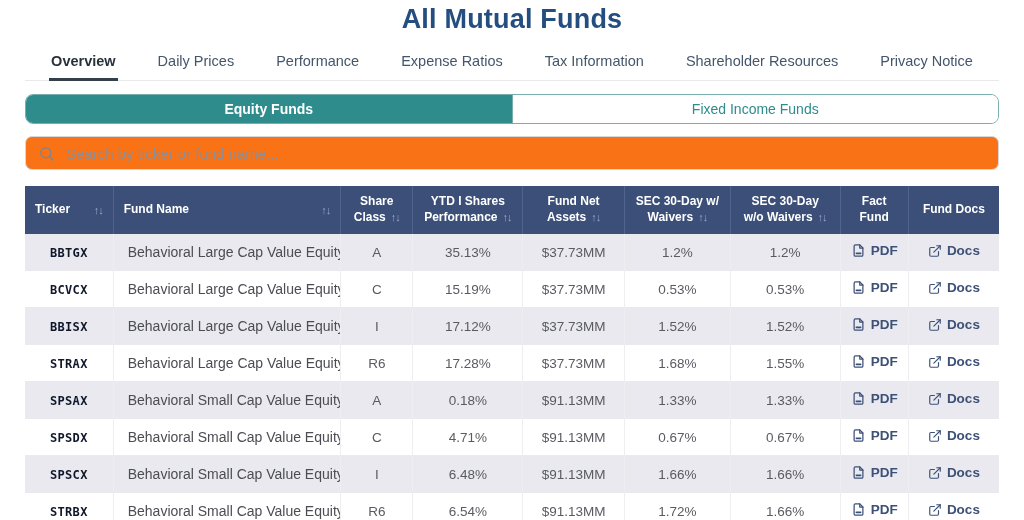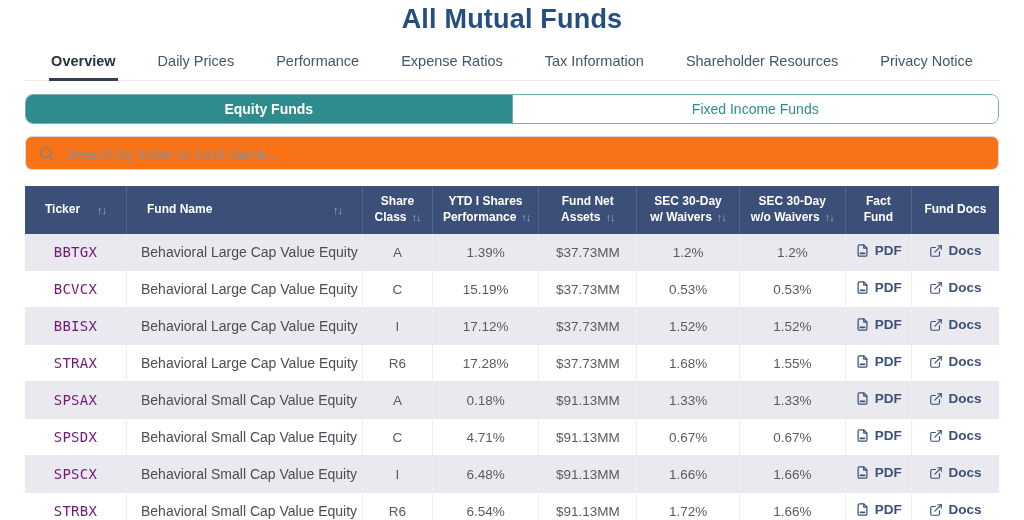--- a/index.html
+++ b/index.html
@@ -58,40 +58,40 @@
   
   .table-wrap{margin:16px 25px 0;}
   table{width:100%;border-collapse:collapse;table-layout:fixed;}
   thead th{
     background:var(--header-navy,#3B4F78);color:#fff;
     font-size:12px;font-weight:700;line-height:1.3;
     padding:6px 10px;height:36px;vertical-align:middle;
     border-right:1px solid #51648c;text-align:center;
   }
   thead th:last-child{border-right:none;}
-  thead th.split{padding:6px 20px;}
+  thead th.split{padding:6px 10px;}
   thead th.split .th-inner{display:flex;align-items:center;justify-content:space-between;gap:6px;}
   thead th.split .th-label{text-align:left;}
   .sort-icon{color:#9BA8C6;font-size:11px;letter-spacing:-1px;margin-left:5px;font-weight:400;white-space:nowrap;}
 
   .col0{width:8.7%;} .col1{width:25.7%;} .col2{width:6.7%;} .col3{width:11.3%;}
   .col4{width:10.3%;} .col5{width:10.8%;} .col6{width:11.3%;} .col7{width:6.2%;} .col8{width:9.0%;margin-left:36px;}
 
   tbody tr{border-bottom:1px solid #e9e9ee;background:#fff;}
   tbody tr:nth-child(odd){background:#e9e9ef;}
   tbody td{
     font-size:13.5px;color:#5a5a62;text-align:center;
     padding:9px 8px;border-right:1px solid rgba(120,120,140,0.13);
     white-space:nowrap;overflow:hidden;
   }
   tbody td:last-child{border-right:none;}
   td.fundname{text-align:left;padding-left:14px;color:#4c4c54;font-size:14px;}
   .ticker{
-    font-family:"DejaVu Sans Mono", monospace;font-size:14px;font-weight:400;
-    color:#701a75;text-decoration:none;letter-spacing:.3px;cursor:pointer;
+    font-family:"DejaVu Sans Mono", monospace;font-size:12px;font-weight:700;
+    color:#0f172a;text-decoration:none;letter-spacing:.3px;cursor:pointer;
   }
   .doclink{
     display:inline-flex;align-items:center;gap:5px;cursor:pointer;
     color:var(--link-navy,#3D5178);font-weight:600;font-size:13.5px;text-decoration:none;
   }
   .doclink svg{flex:0 0 auto;}
 </style>
 </head>
 <body>
 
@@ -175,21 +175,21 @@
   <th class="col8">
     <span class="th-inner"><span class="th-label">Fund Docs</span></span>
   </th>
 </tr>
       </thead>
       <tbody>
   <tr>
     <td><a class="ticker">BBTGX</a></td>
     <td class="fundname">Behavioral Large Cap Value Equity Fund</td>
     <td>A</td>
-    <td>1.39%</td>
+    <td>35.13%</td>
     <td>$37.73MM</td>
     <td>1.2%</td>
     <td>1.2%</td>
     <td>
       <a class="doclink">
         <svg width="15" height="15" viewBox="0 0 24 24" fill="none" stroke="currentColor" stroke-width="2" stroke-linecap="round" stroke-linejoin="round">
           <path d="M14 3H7a2 2 0 0 0-2 2v14a2 2 0 0 0 2 2h10a2 2 0 0 0 2-2V8z"></path>
           <path d="M14 3v5h5"></path>
           <path d="M8.5 16.5h7" stroke-width="2.6"></path>
         </svg>

